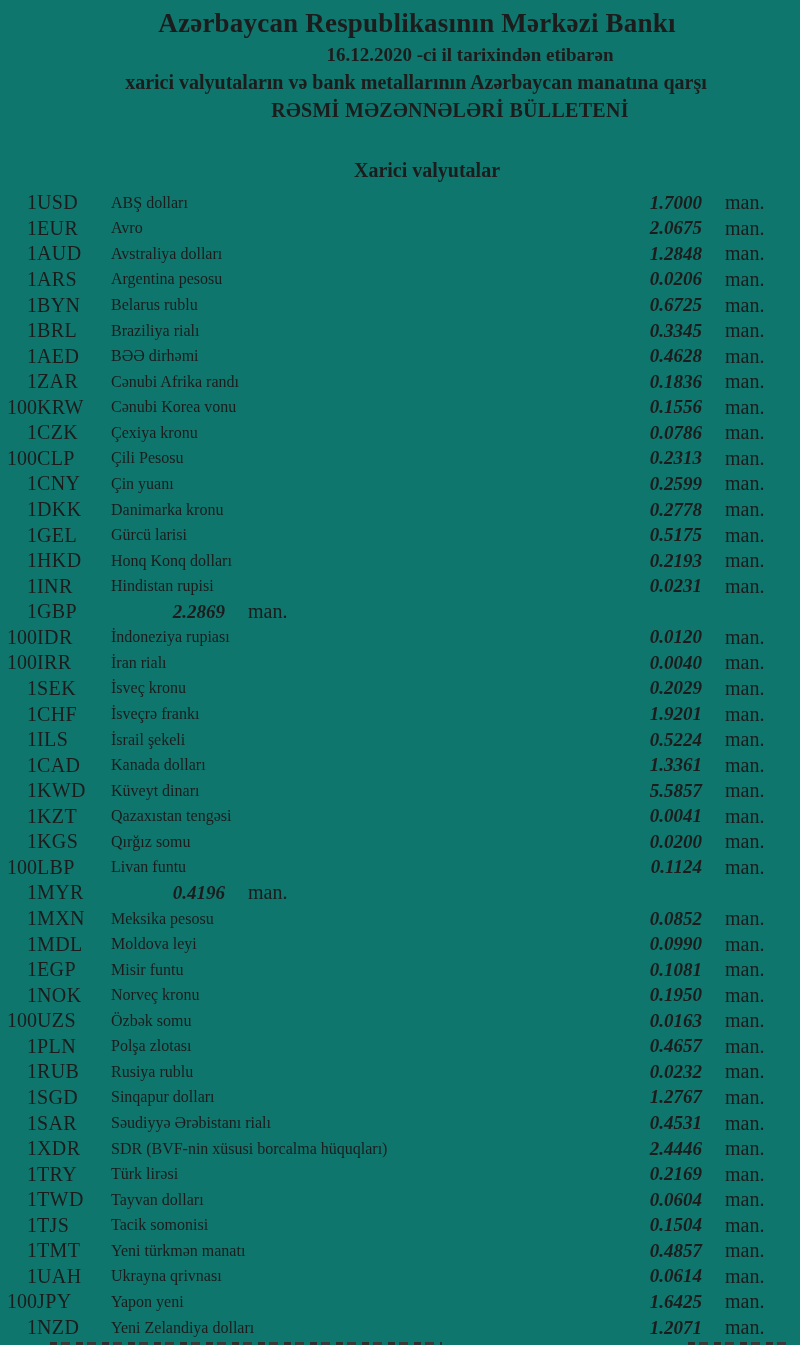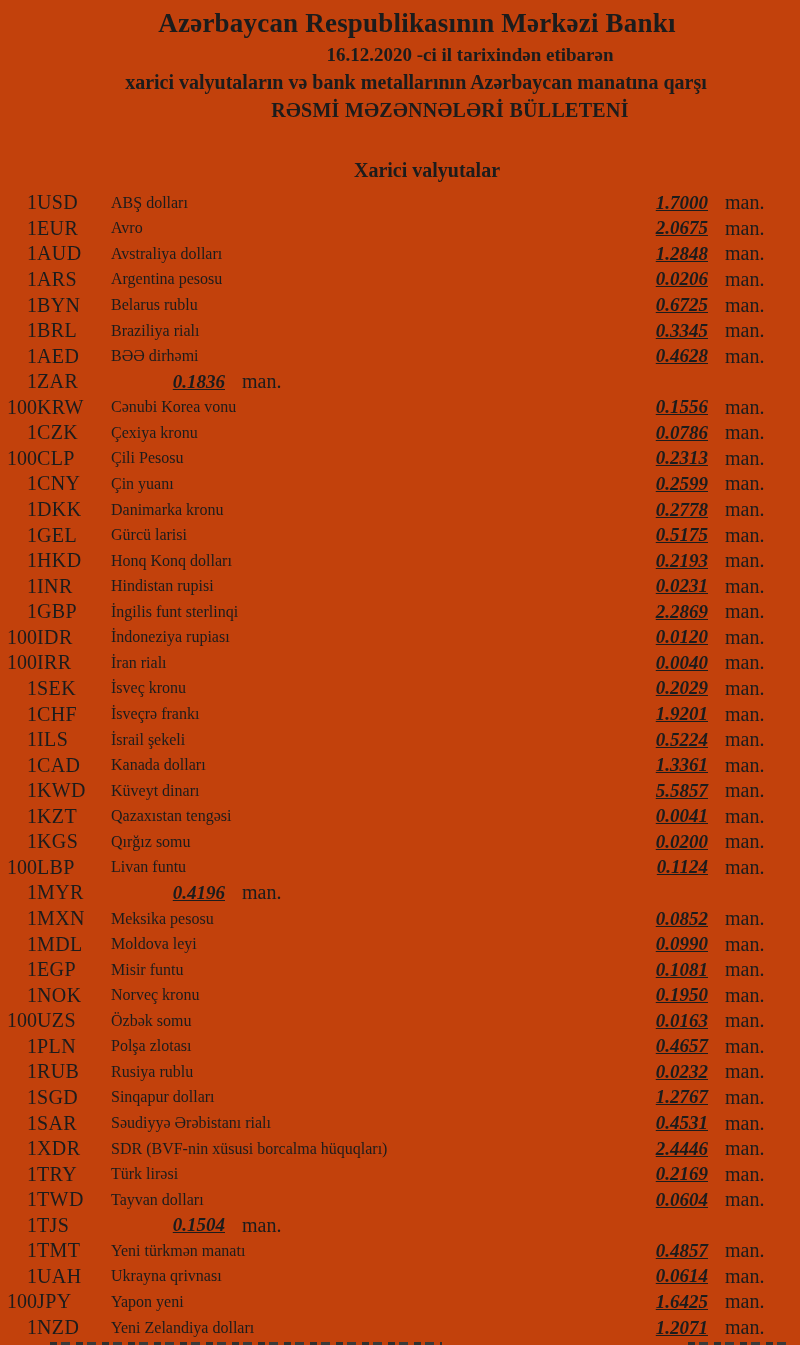--- a/index.html
+++ b/index.html
@@ -4,21 +4,21 @@
 <style>
   html, body {
     margin: 0;
     padding: 0;
     background: #ffffff;
   }
   .page {
     position: relative;
     width: 800px;
     height: 1345px;
-    background: #c2410c;
+    background: #0f766e;
     overflow: hidden;
     font-family: "Liberation Serif", "DejaVu Serif", serif;
     color: #1c1c1c;
   }
   .hline {
     position: absolute;
     left: 0;
     width: 800px;
     text-align: center;
     white-space: nowrap;
@@ -88,25 +88,24 @@
     white-space: nowrap;
     overflow: hidden;
   }
   .rate {
     width: 120px;
     text-align: right;
     font-size: 19px;
     font-weight: bold;
     font-style: italic;
     flex: 0 0 auto;
-    text-decoration: underline;
   }
   .unit {
     width: 47px;
-    margin-left: 17px;
+    margin-left: 23px;
     font-size: 20px;
     flex: 0 0 auto;
   }
   
   .cutoff {
     position: absolute;
     height: 4px;
     bottom: 0;
     overflow: hidden;
     color: #2a2a2a;
@@ -193,20 +192,21 @@
     <span class="qty">1</span>
     <span class="code">AED</span>
     <span class="name">BƏƏ dirhəmi</span>
     <span class="rate">0.4628</span>
     <span class="unit">man.</span>
   </div>
 
   <div class="row">
     <span class="qty">1</span>
     <span class="code">ZAR</span>
+    <span class="name">Cənubi Afrika randı</span>
     <span class="rate">0.1836</span>
     <span class="unit">man.</span>
   </div>
 
   <div class="row">
     <span class="qty">100</span>
     <span class="code">KRW</span>
     <span class="name">Cənubi Korea vonu</span>
     <span class="rate">0.1556</span>
     <span class="unit">man.</span>
@@ -264,21 +264,20 @@
     <span class="qty">1</span>
     <span class="code">INR</span>
     <span class="name">Hindistan rupisi</span>
     <span class="rate">0.0231</span>
     <span class="unit">man.</span>
   </div>
 
   <div class="row">
     <span class="qty">1</span>
     <span class="code">GBP</span>
-    <span class="name">İngilis funt sterlinqi</span>
     <span class="rate">2.2869</span>
     <span class="unit">man.</span>
   </div>
 
   <div class="row">
     <span class="qty">100</span>
     <span class="code">IDR</span>
     <span class="name">İndoneziya rupiası</span>
     <span class="rate">0.0120</span>
     <span class="unit">man.</span>
@@ -455,20 +454,21 @@
     <span class="qty">1</span>
     <span class="code">TWD</span>
     <span class="name">Tayvan dolları</span>
     <span class="rate">0.0604</span>
     <span class="unit">man.</span>
   </div>
 
   <div class="row">
     <span class="qty">1</span>
     <span class="code">TJS</span>
+    <span class="name">Tacik somonisi</span>
     <span class="rate">0.1504</span>
     <span class="unit">man.</span>
   </div>
 
   <div class="row">
     <span class="qty">1</span>
     <span class="code">TMT</span>
     <span class="name">Yeni türkmən manatı</span>
     <span class="rate">0.4857</span>
     <span class="unit">man.</span>

